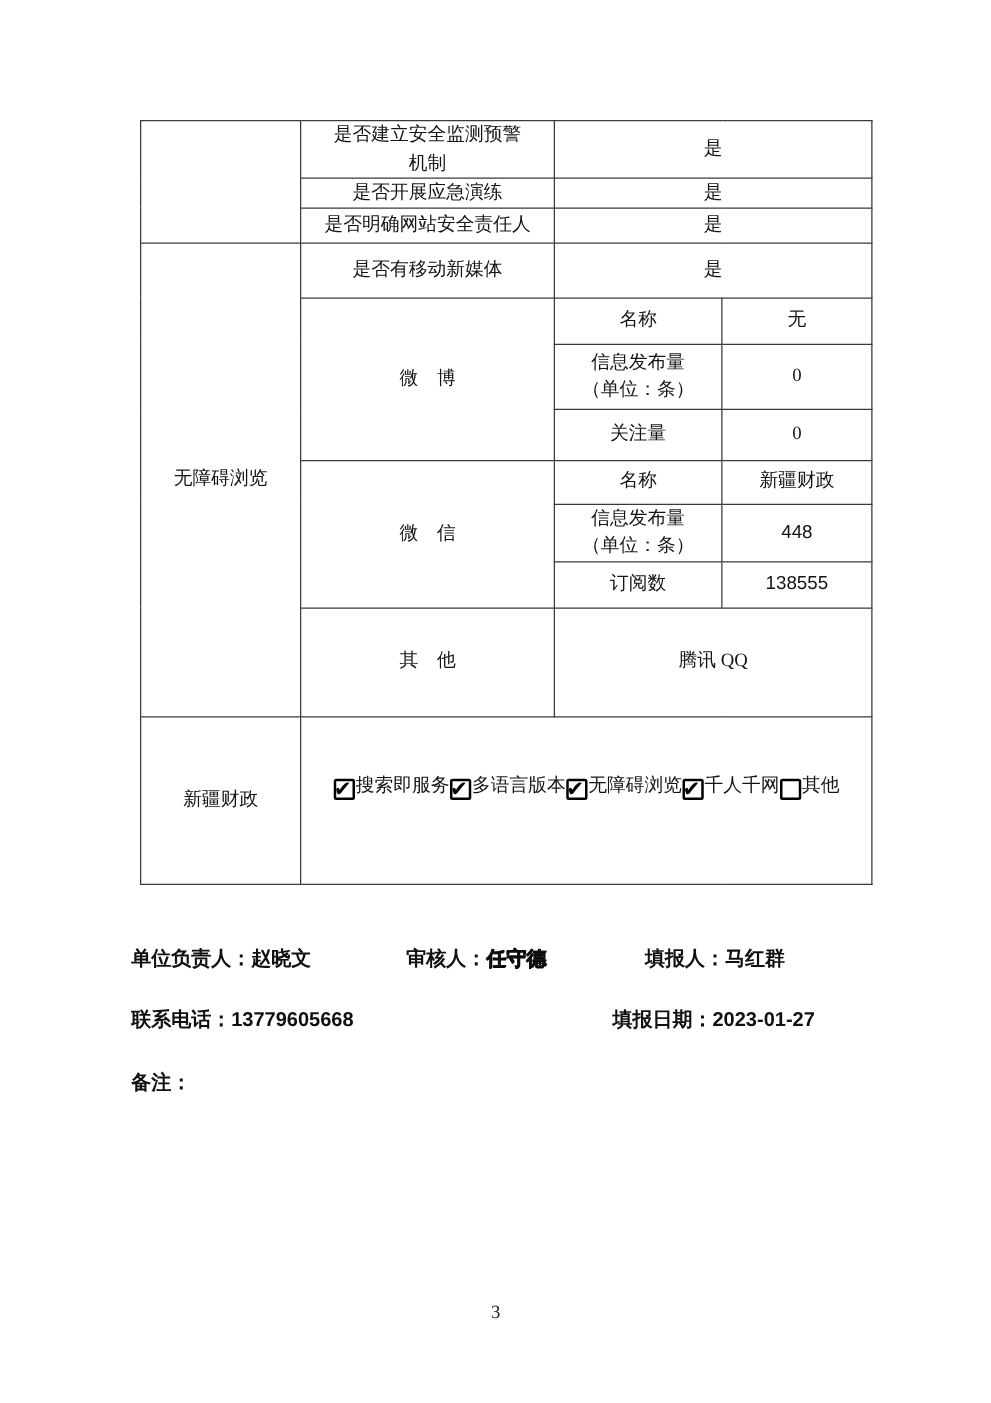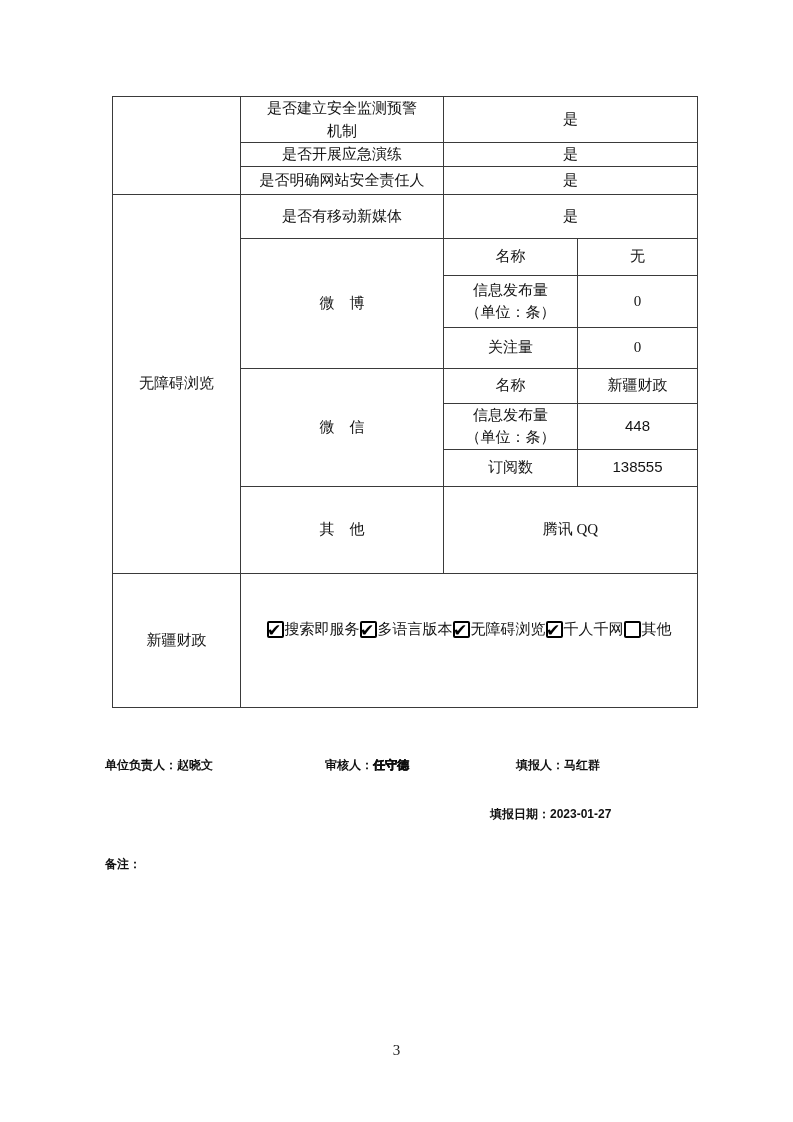--- a/index.html
+++ b/index.html
@@ -28,39 +28,39 @@
     overflow: hidden;
   }
   td.num-sans { font-family: "Liberation Sans", "DejaVu Sans", sans-serif; font-size: 15.5px; }
 
   
   .cb-line {
     display: flex; justify-content: center; align-items: center;
     transform: translateY(-11px);
     font-size: 15px; white-space: nowrap;
   }
-  .cb-item { display: inline-flex; align-items: center; }
+  .cb-item { display: inline-flex; align-items: flex-end; }
   .cb-box {
     width: 13px; height: 13px;
     border: 2.5px solid #000; border-radius: 2px;
     display: inline-block; position: relative;
     margin-right: 1px; flex: none; background: #fff;
   }
   .cb-box.checked::after {
     content: "✔";
     position: absolute; left: -1.5px; top: -5px;
     font-size: 17px; font-weight: bold; color: #000;
     font-family: "DejaVu Sans", sans-serif;
   }
 
   
   .footer-item {
     position: absolute;
     font-family: "Liberation Sans", "DejaVu Sans", sans-serif;
-    font-weight: bold; font-size: 12px; color: #101010;
+    font-weight: bold; font-size: 16px; color: #101010;
     white-space: nowrap;
   }
   .xbold { text-shadow: 0.6px 0 0 #000, 0 0.4px 0 #000; }
 
   .page-num {
     position: absolute; top: 1042px; left: 0; width: 100%;
     text-align: center; font-size: 15px; color: #222;
     font-family: "Liberation Serif", serif;
   }
 </style>
@@ -157,18 +157,19 @@
         </div>
       </td>
     </tr>
   </tbody>
     </table>
 
   <div class="footer-item" style="left:105px; top:757px"><span>单位负责人：</span><span>赵晓文</span></div>
   <div class="footer-item" style="left:325px; top:757px"><span>审核人：</span><span class="xbold">任守德</span></div>
   <div class="footer-item" style="left:516px; top:757px"><span>填报人：</span><span>马红群</span></div>
 
+  <div class="footer-item" style="left:105px; top:806px"><span>联系电话：</span><span>13779605668</span></div>
   <div class="footer-item" style="left:490px; top:806px"><span>填报日期：</span><span>2023-01-27</span></div>
 
   <div class="footer-item" style="left:105px; top:856px"><span>备注：</span></div>
 
   <div class="page-num">3</div>
 </div>
 
 </body></html>

